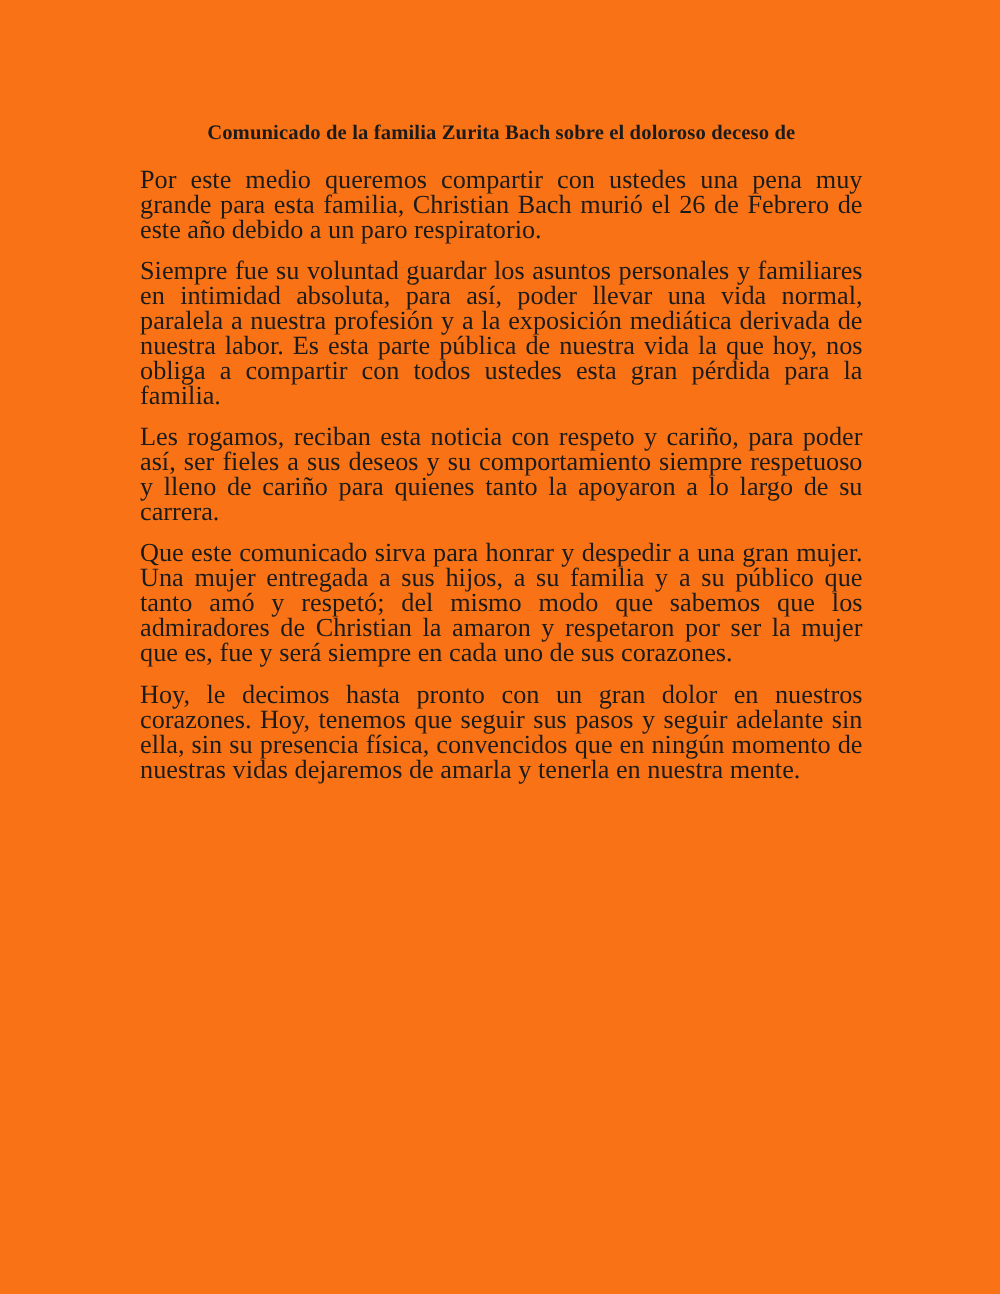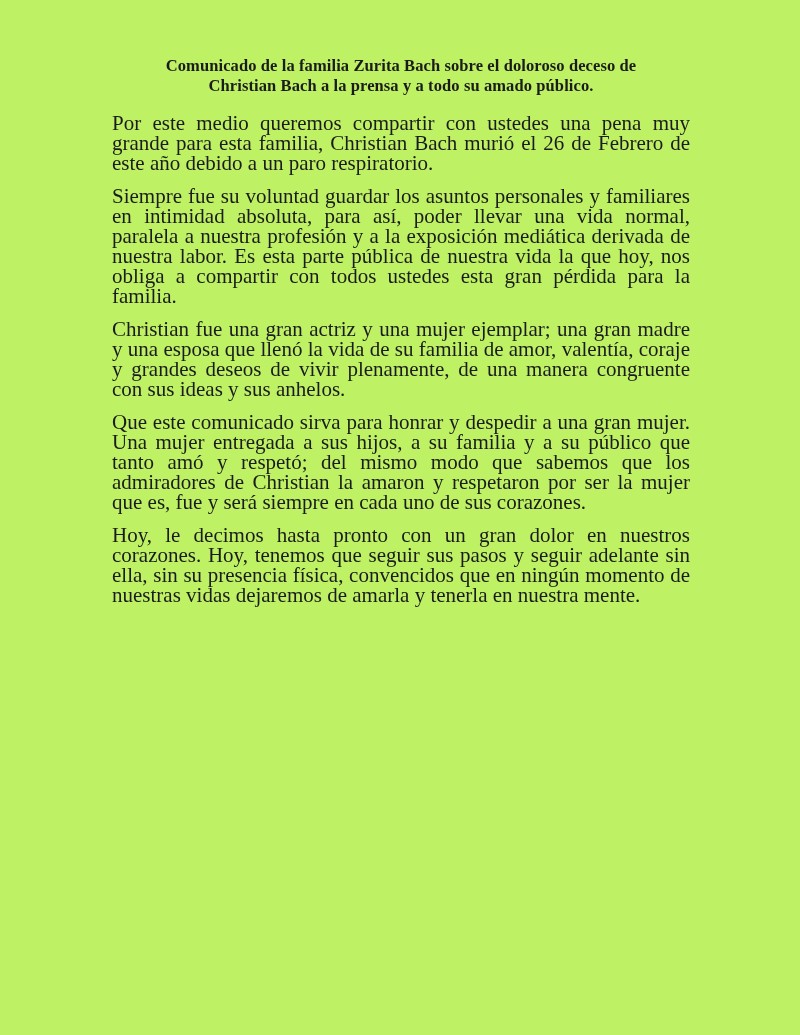--- a/index.html
+++ b/index.html
@@ -6,23 +6,23 @@
   html, body {
     margin: 0;
     padding: 0;
     background: #ffffff;
   }
   .page {
     position: relative;
     width: 800px;
     height: 1035px;
     margin: 0 auto;
-    background: #bef264;
+    background: #f97316;
     box-sizing: border-box;
-    padding: 56px 110px 0 112px;
+    padding: 96px 110px 0 112px;
     font-family: "Liberation Serif", "DejaVu Serif", serif;
     color: #1b1b1b;
     overflow: hidden;
   }
   .doc-title {
     font-size: 16.5px;
     line-height: 20px;
     font-weight: bold;
     text-align: center;
     margin: 0 0 17px 0;
@@ -51,29 +51,28 @@
     margin-bottom: 0;
   }
 </style>
 </head>
 <body>
 
 <div class="page">
 
   <h1 class="doc-title">
     <span class="title-line">Comunicado de la familia Zurita Bach sobre el doloroso deceso de</span>
-    <span class="title-line">Christian Bach a la prensa y a todo su amado público.</span>
   </h1>
 
   <p class="body-par">Por este medio queremos compartir con ustedes una pena muy grande para esta familia, Christian Bach murió el 26 de Febrero de este año debido a un paro respiratorio.</p>
 
   <p class="body-par">Siempre fue su voluntad guardar los asuntos personales y familiares en intimidad absoluta, para así, poder llevar una vida normal, paralela a nuestra profesión y a la exposición mediática derivada de nuestra labor. Es esta parte pública de nuestra vida la que hoy, nos obliga a compartir con todos ustedes esta gran pérdida para la familia.</p>
 
+  <p class="body-par">Les rogamos, reciban esta noticia con respeto y cariño, para poder así, ser fieles a sus deseos y su comportamiento siempre respetuoso y lleno de cariño para quienes tanto la apoyaron a lo largo de su carrera.</p>
 
-  <p class="body-par">Christian fue una gran actriz y una mujer ejemplar; una gran madre y una esposa que llenó la vida de su familia de amor, valentía, coraje y grandes deseos de vivir plenamente, de una manera congruente con sus ideas y sus anhelos.</p>
 
   <p class="body-par">Que este comunicado sirva para honrar y despedir a una gran mujer. Una mujer entregada a sus hijos, a su familia y a su público que tanto amó y respetó; del mismo modo que sabemos que los admiradores de Christian la amaron y respetaron  por ser la mujer que es, fue  y será siempre en cada uno de sus corazones.</p>
 
   <p class="body-par">Hoy, le decimos hasta pronto con un gran dolor en nuestros corazones. Hoy, tenemos que seguir sus pasos y seguir adelante sin ella, sin su presencia física, convencidos que en ningún momento de nuestras vidas dejaremos de amarla y tenerla en nuestra mente.</p>
 
   <div class="signature-block">
   </div>
 
 
 </div>

